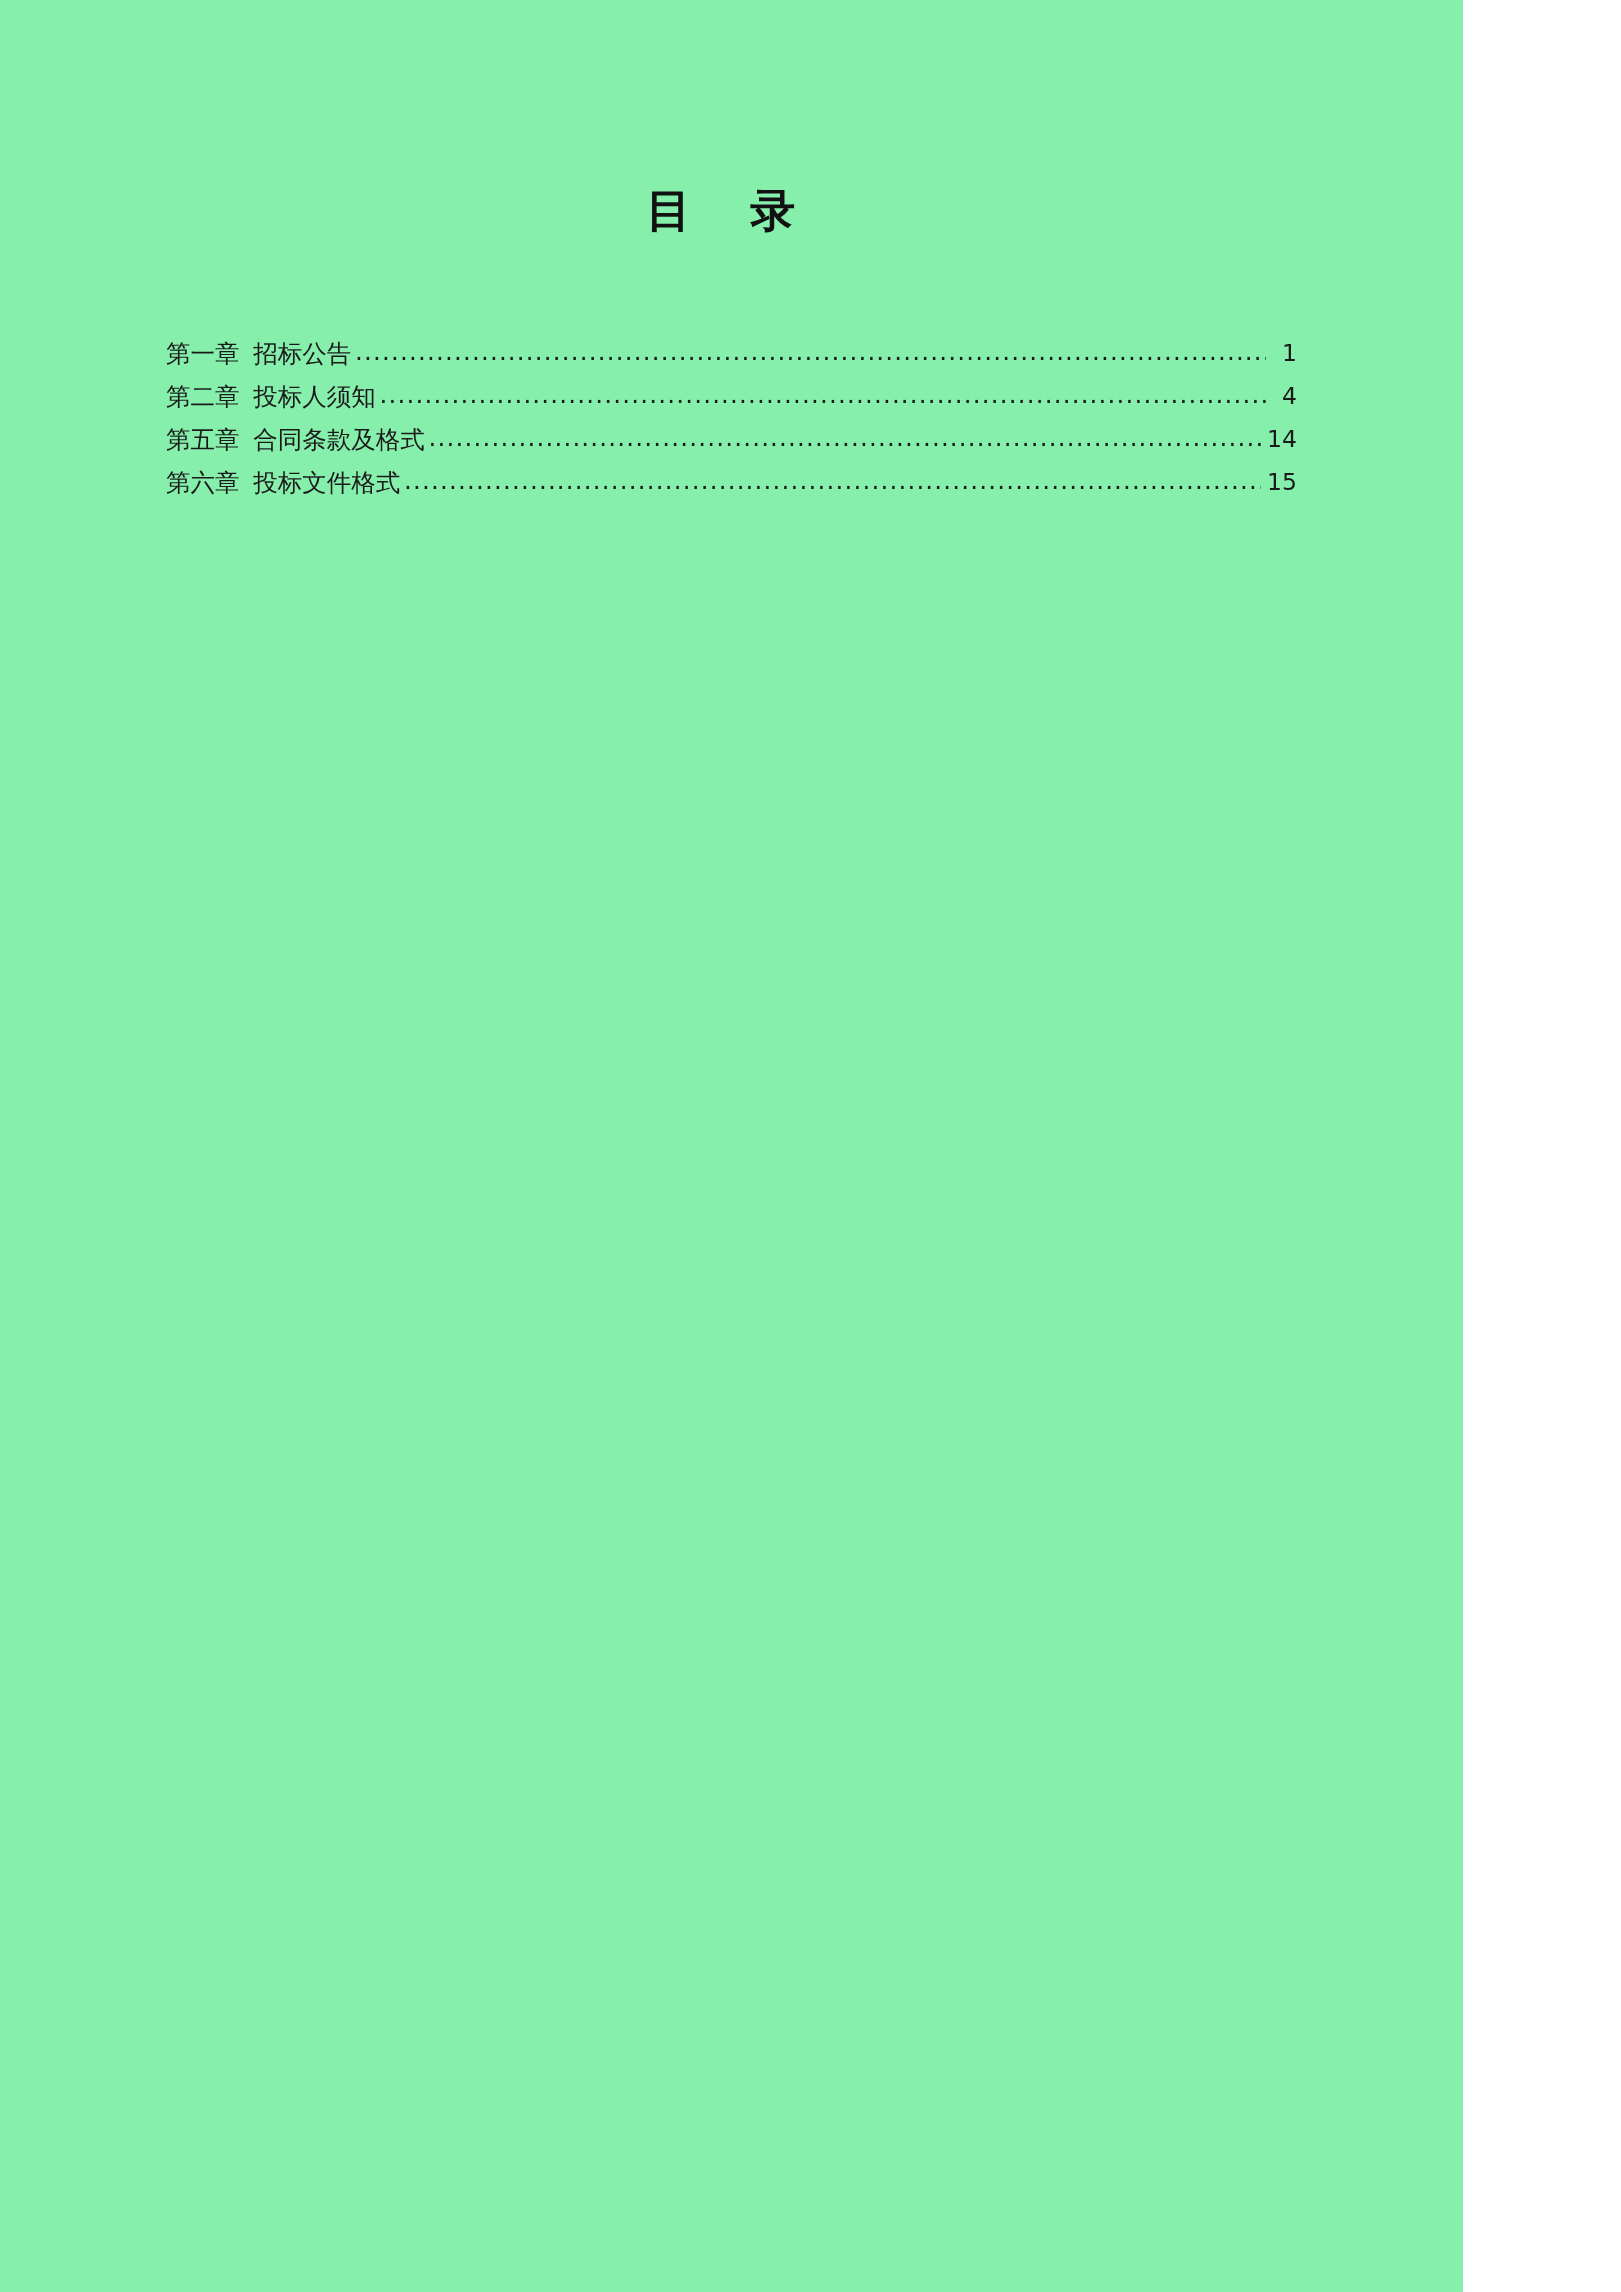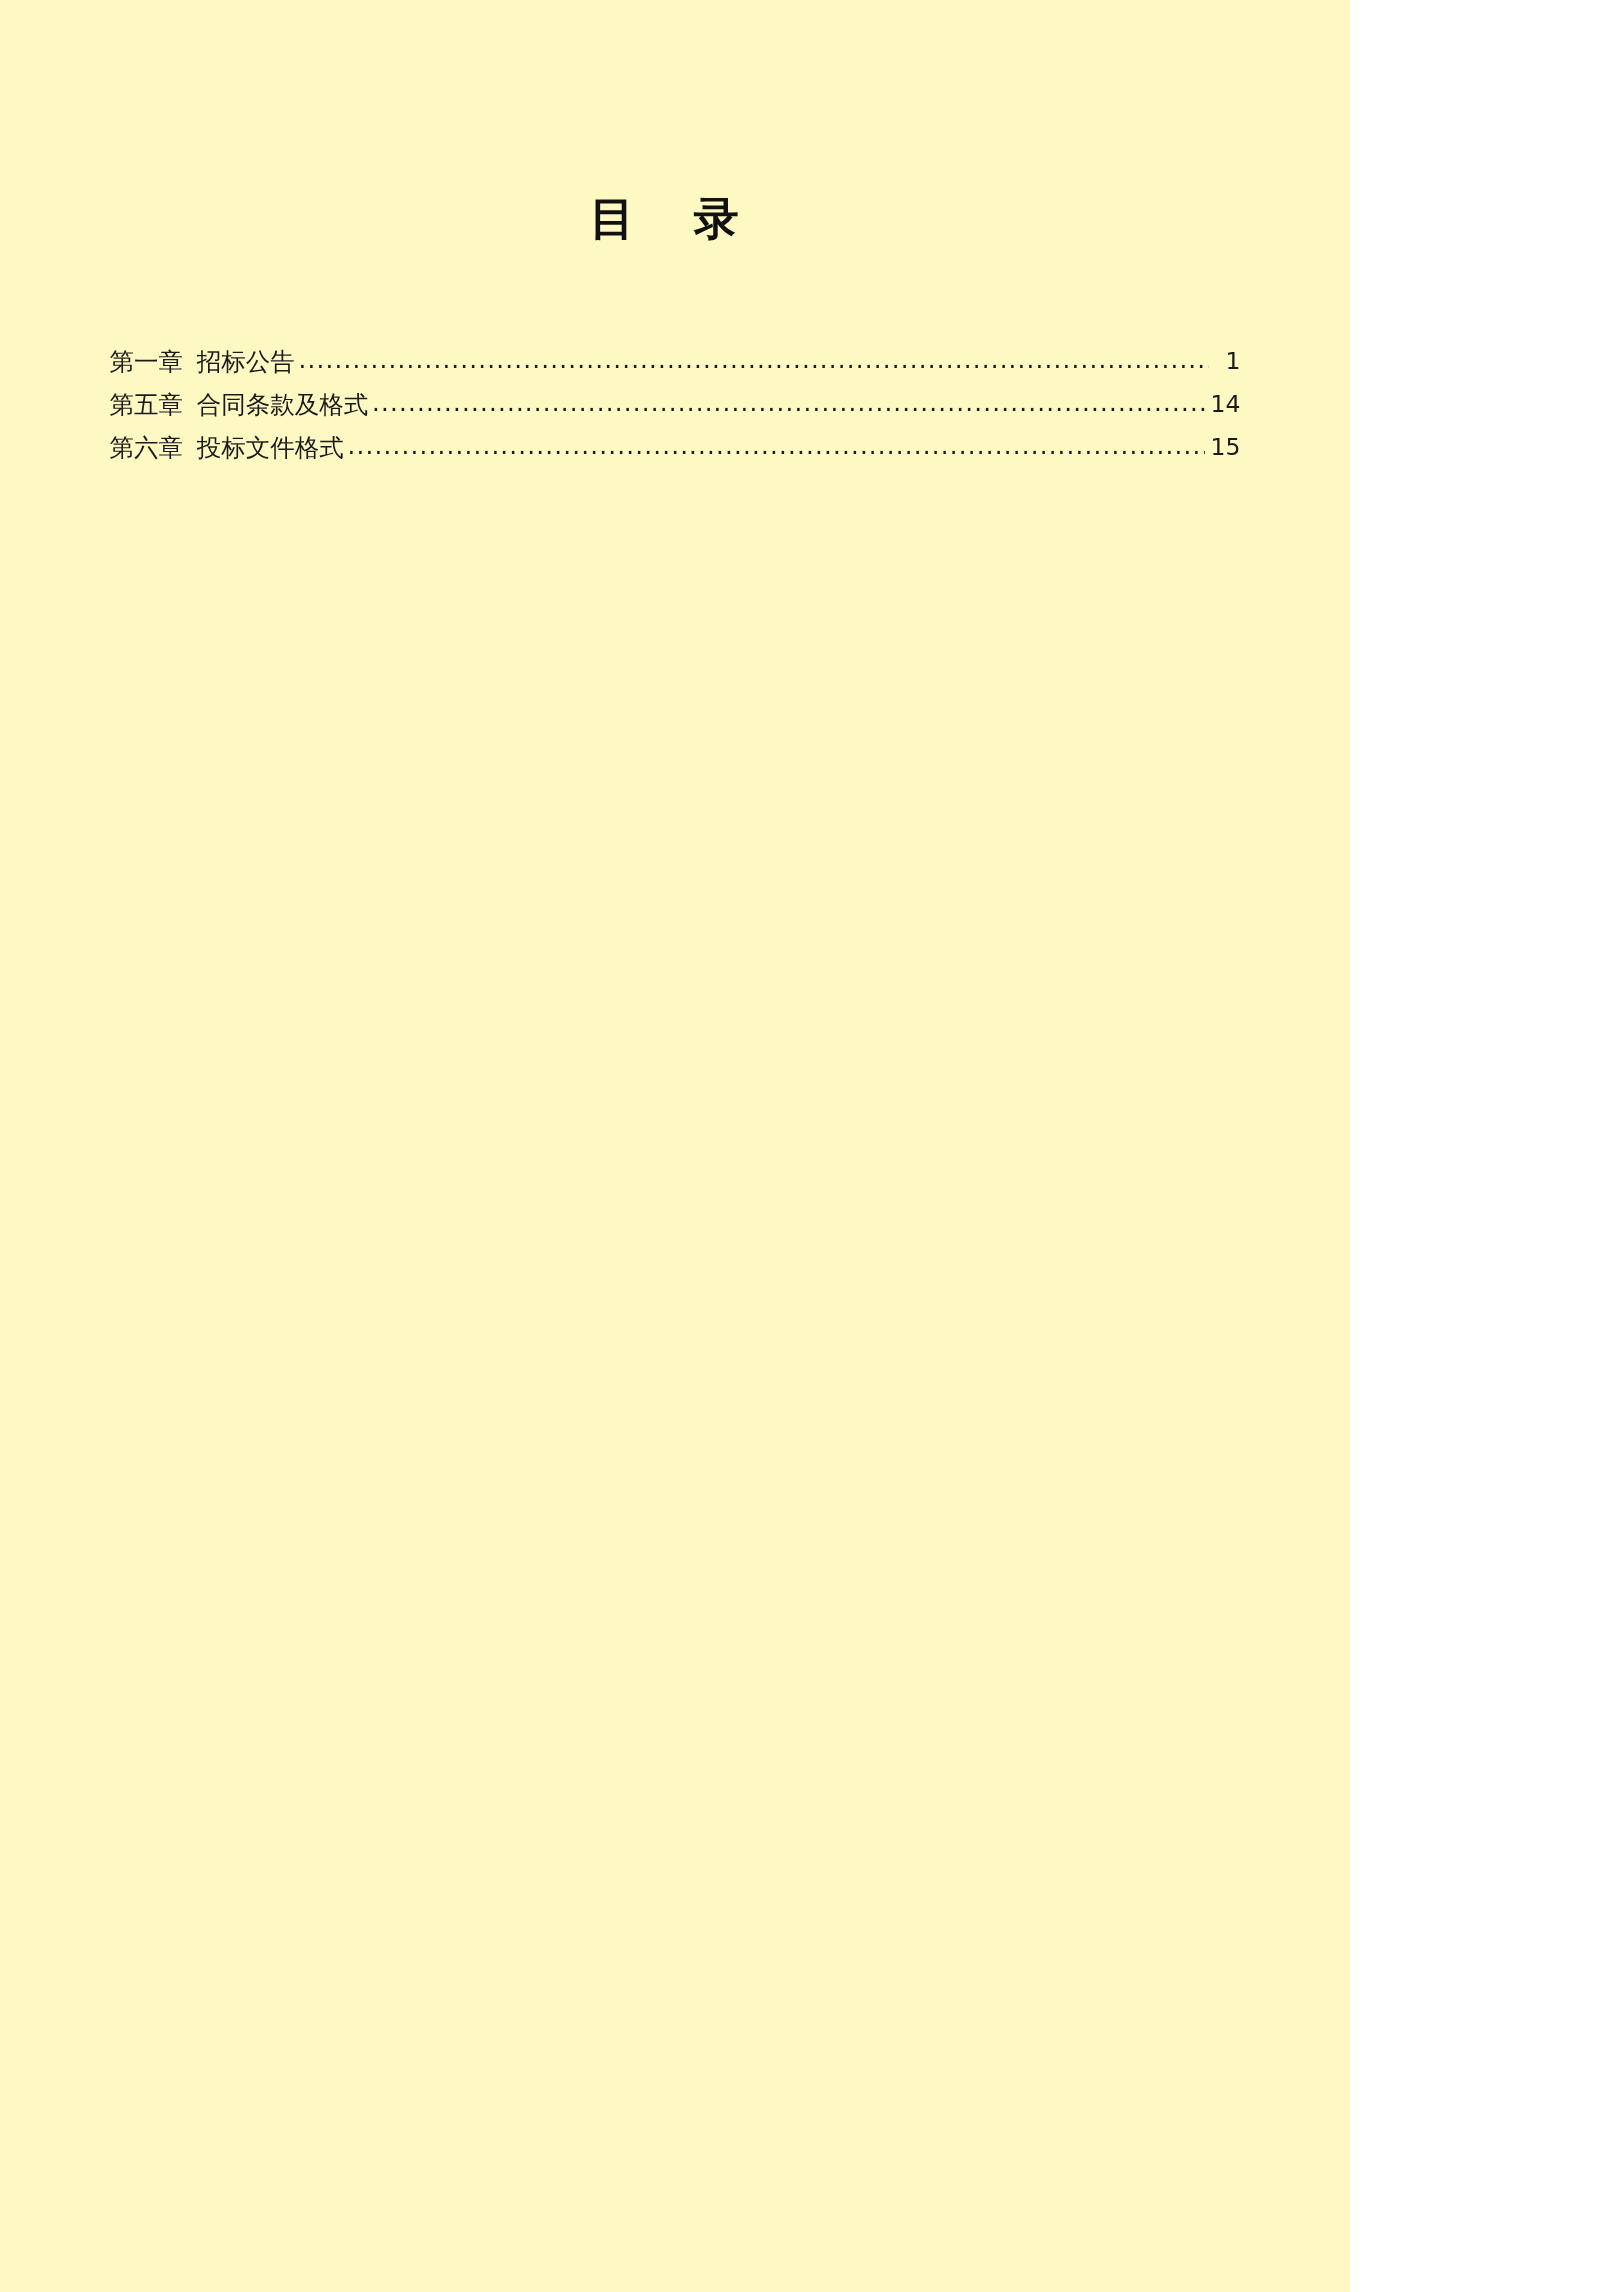--- a/index.html
+++ b/index.html
@@ -9,26 +9,26 @@
   }
   body {
     width: 1621px;
     height: 2293px;
     font-family: "Liberation Sans", sans-serif;
     color: #000000;
     position: relative;
     overflow: hidden;
   }
   .page {
-    width: 1350px;
+    width: 1463px;
     height: 2293px;
     box-sizing: border-box;
-    padding: 8px;
+    padding: 0;
     position: relative;
-    background: #fef9c3;
+    background: #86efac;
   }
   .doc-title {
     text-align: center;
     font-size: 45px;
     font-weight: 700;
     letter-spacing: 21.6px;
     padding-top: 181px;
     font-family: "DejaVu Serif", "Liberation Serif", serif;
     color: #111111;
   }
@@ -92,20 +92,27 @@
   <div class="toc">
 
     <div class="toc-entry">
       <span class="toc-chapter">第一章</span>
       <span class="toc-gap"></span>
       <span class="toc-titletext">招标公告</span>
       <span class="toc-leader"></span>
       <span class="toc-page">1</span>
     </div>
 
+    <div class="toc-entry">
+      <span class="toc-chapter">第二章</span>
+      <span class="toc-gap"></span>
+      <span class="toc-titletext">投标人须知</span>
+      <span class="toc-leader"></span>
+      <span class="toc-page">4</span>
+    </div>
 
 
 
     <div class="toc-entry">
       <span class="toc-chapter">第五章</span>
       <span class="toc-gap"></span>
       <span class="toc-titletext">合同条款及格式</span>
       <span class="toc-leader"></span>
       <span class="toc-page">14</span>
     </div>

